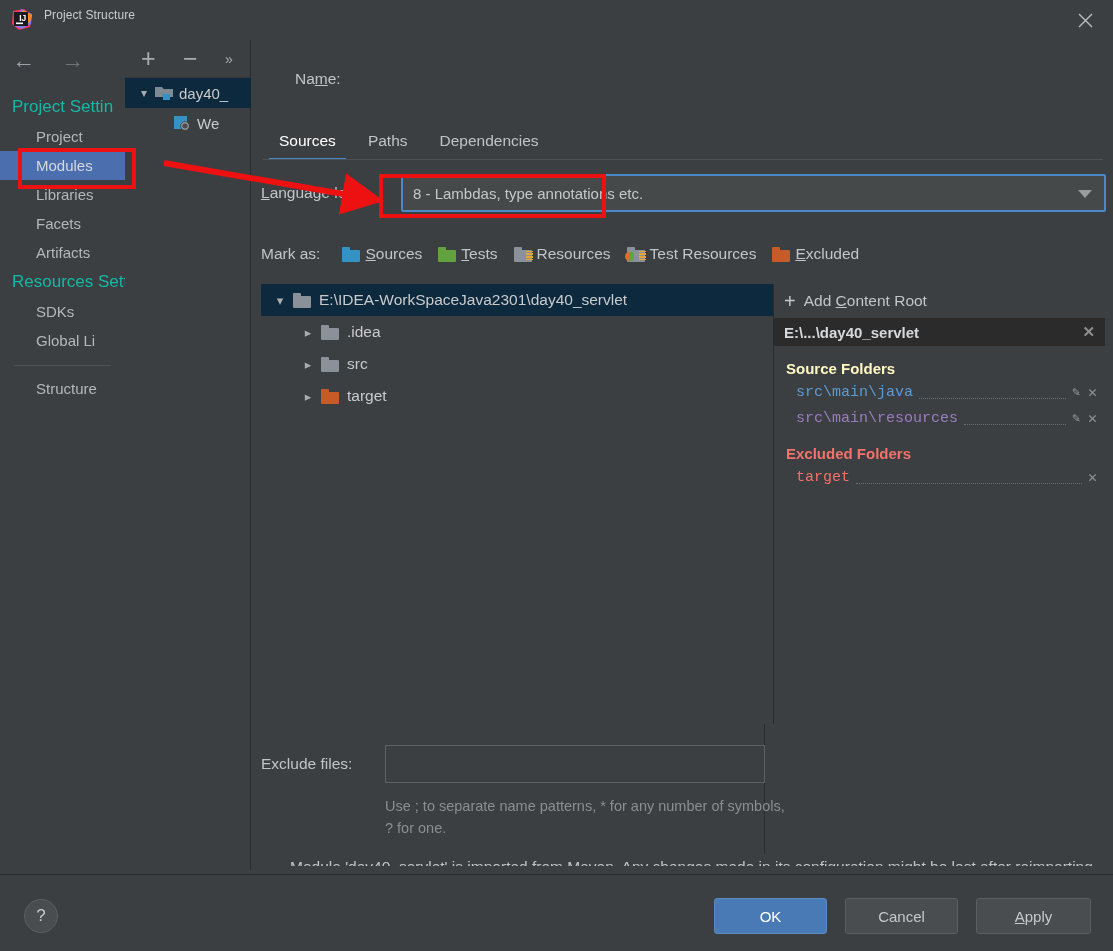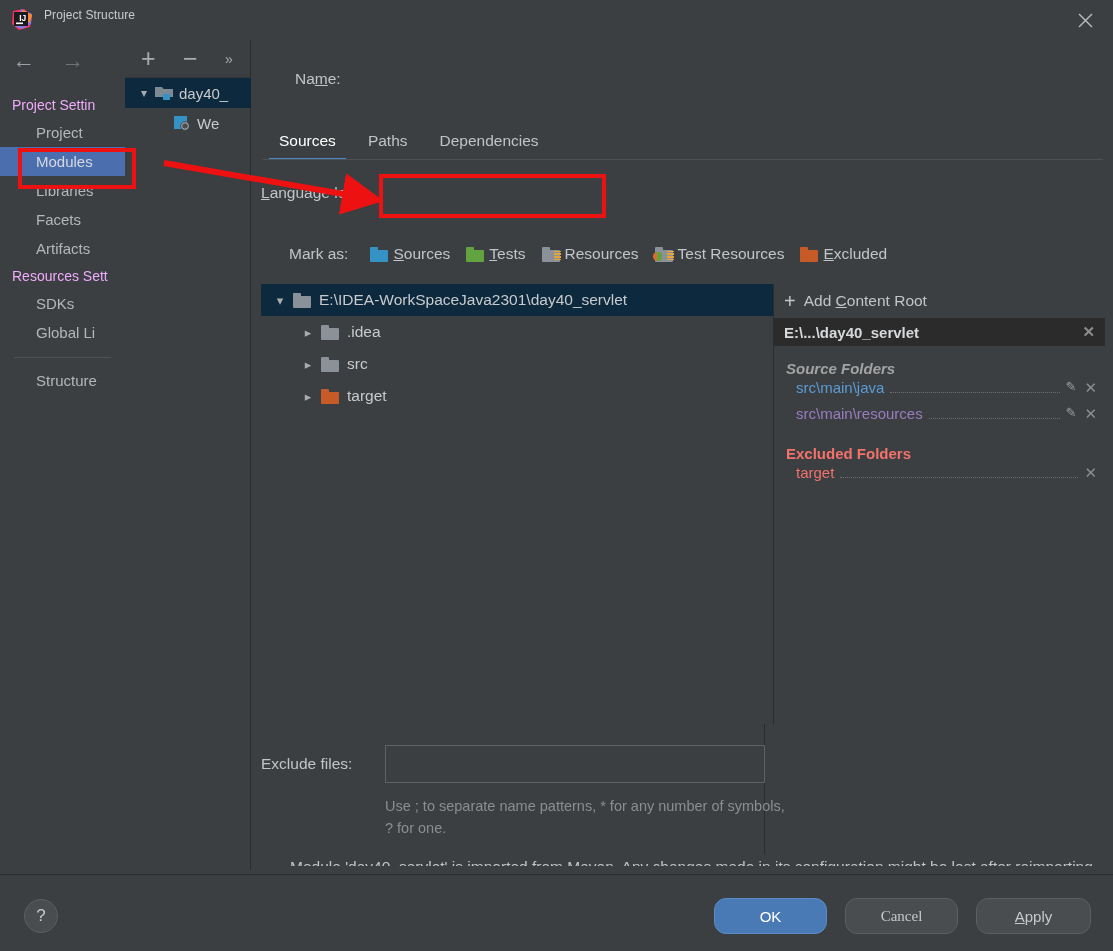--- a/index.html
+++ b/index.html
@@ -36,21 +36,21 @@
   .nav-tools {
     position:absolute; left:0; top:0; width:125px; height:40px;
     display:flex; align-items:center; gap:26px; padding-left:12px;
     color:#9aa0a6;
   }
   .nav-tools .arrow { font-size:23px; line-height:1; cursor:pointer; }
   .nav-tools .arrow.fwd { color:#707376; }
 
   .nav-list { position:absolute; left:0; top:52px; width:125px; }
   .nav-group {
-    font-size:14px; color:#f0abfc; padding:5px 0 5px 12px; white-space:nowrap;
+    font-size:17px; color:#14b8a6; padding:5px 0 5px 12px; white-space:nowrap;
   }
   .nav-item {
     font-size:15px; color:#b4b7ba; padding:6px 0 6px 36px; white-space:nowrap;
     position:relative; cursor:pointer;
   }
   .nav-item.selected {
     background:#4b6eaf; color:#d6d9dd;
   }
   .nav-sep {
     height:1px; background:#4e5254; margin:10px 14px 8px 14px;
@@ -142,21 +142,21 @@
   .lang-arrow {
     position:absolute; right:12px; top:14px; width:0; height:0;
     border-left:7px solid transparent; border-right:7px solid transparent;
     border-top:8px solid #9a9da0;
   }
 
   .markas-row {
     position:absolute; left:10px; top:198px; width:845px; height:32px;
     display:flex; align-items:center; font-size:15.5px; color:#c2c5c7;
   }
-  .markas-label { margin-right:22px;margin-left:28px; }
+  .markas-label { margin-right:22px; }
   .mark-item { display:flex; align-items:center; margin-right:16px; cursor:pointer; }
   .mark-item .lbl { margin-left:5px; color:#c2c5c7; }
 
   
   .content {
     position:absolute; left:10px; top:244px; width:845px; height:440px;
     display:flex;
   }
   .tree-pane {
     width:513px; height:440px; background:#3c3f41; border-right:1px solid #2b2b2b;
@@ -178,26 +178,27 @@
   .add-root .plus { font-size:20px; margin-right:8px; color:#c2c5c7; line-height:1; }
   .root-header {
     display:flex; align-items:center; justify-content:space-between;
     height:28px; background:#2b2b2b; padding:0 10px;
     font-size:15px; font-weight:bold; color:#d6d8da;
   }
   .root-header .x { color:#8c8f92; cursor:pointer; font-size:15px; }
   .grp-title {
     font-size:15px; font-weight:bold; margin:14px 0 2px 12px;
   }
-  .grp-title.src { color:#a3a3a3;font-style:italic; }
+  .grp-title.src { color:#fef9c3; }
   .grp-title.res { color:#9b7cc1; }
   .grp-title.exc { color:#f4726b; }
   .grp-row {
-    display:flex; height:26px; padding-left:22px; padding-right:8px;
+    display:flex; align-items:center; height:26px; padding-left:22px; padding-right:8px;
     font-size:15px;
+    font-family:Liberation Mono, monospace;
   }
   .grp-row .name { white-space:nowrap; }
   .grp-row.src .name { color:#5b9bd5; }
   .grp-row.res .name { color:#9b7cc1; }
   .grp-row.exc .name { color:#f4726b; }
   .grp-row .dots {
     flex:1; border-bottom:1px dotted #6a6e71; margin:0 6px; height:14px;
   }
   .grp-row .pencil { color:#9a9da0; margin-right:8px; cursor:pointer; font-size:13px;}
   .grp-row .x { color:#8c8f92; cursor:pointer; font-size:15px; }
@@ -234,27 +235,27 @@
     position:absolute; left:0; top:874px; width:1113px; height:77px;
     background:#3c3f41; border-top:1px solid #2b2b2b;
   }
   .help-btn {
     position:absolute; left:24px; top:899px; width:34px; height:34px;
     border-radius:50%; background:#4a4d4f; border:1px solid #5b5f61;
     display:flex; align-items:center; justify-content:center;
     color:#c6c9cb; font-size:17px; cursor:pointer;
   }
   .btn {
-    position:absolute; top:898px; height:36px; border-radius:12px;
+    position:absolute; top:898px; height:36px; border-radius:3px;
     display:flex; align-items:center; justify-content:center;
     font-size:15px; cursor:pointer; border:1px solid #5b5f61; background:#4a4d4f;
     color:#c6c9cb;
   }
   .btn.ok { left:714px; width:113px; background:#4a7ab5; border-color:#5b8bc4; color:#ffffff; }
-  .btn.cancel { left:845px; width:113px;font-family:Liberation Serif, serif; }
+  .btn.cancel { left:845px; width:113px; }
   .btn.apply { left:976px; width:115px; }
 
   
   .anno-box {
     position:absolute; border:4px solid #ee1111; pointer-events:none; z-index:50;
   }
   .anno-modules { left:18px; top:148px; width:118px; height:41px; }
   .anno-lang { left:379px; top:174px; width:227px; height:44px; }
   .anno-arrow { position:absolute; left:160px; top:155px; z-index:49; pointer-events:none; }
 
@@ -364,20 +365,24 @@
 
     <div class="tabs">
       <div class="tab active">Sources</div>
       <div class="tab">Paths</div>
       <div class="tab">Dependencies</div>
     </div>
     <div class="tabs-underline"></div>
 
     <div class="lang-row">
       <div class="lang-label"><u>L</u>anguage level:</div>
+      <div class="lang-select">
+        <span>8 - Lambdas, type annotations etc.</span>
+        <span class="lang-arrow"></span>
+      </div>
     </div>
 
     <div class="markas-row">
       <span class="markas-label">Mark as:</span>
 
       <span class="mark-item">
         <span class="fi">
           <span class="tab-top" style="background:#3592c4"></span>
             <span class="body" style="background:#3592c4"></span>
         </span>

